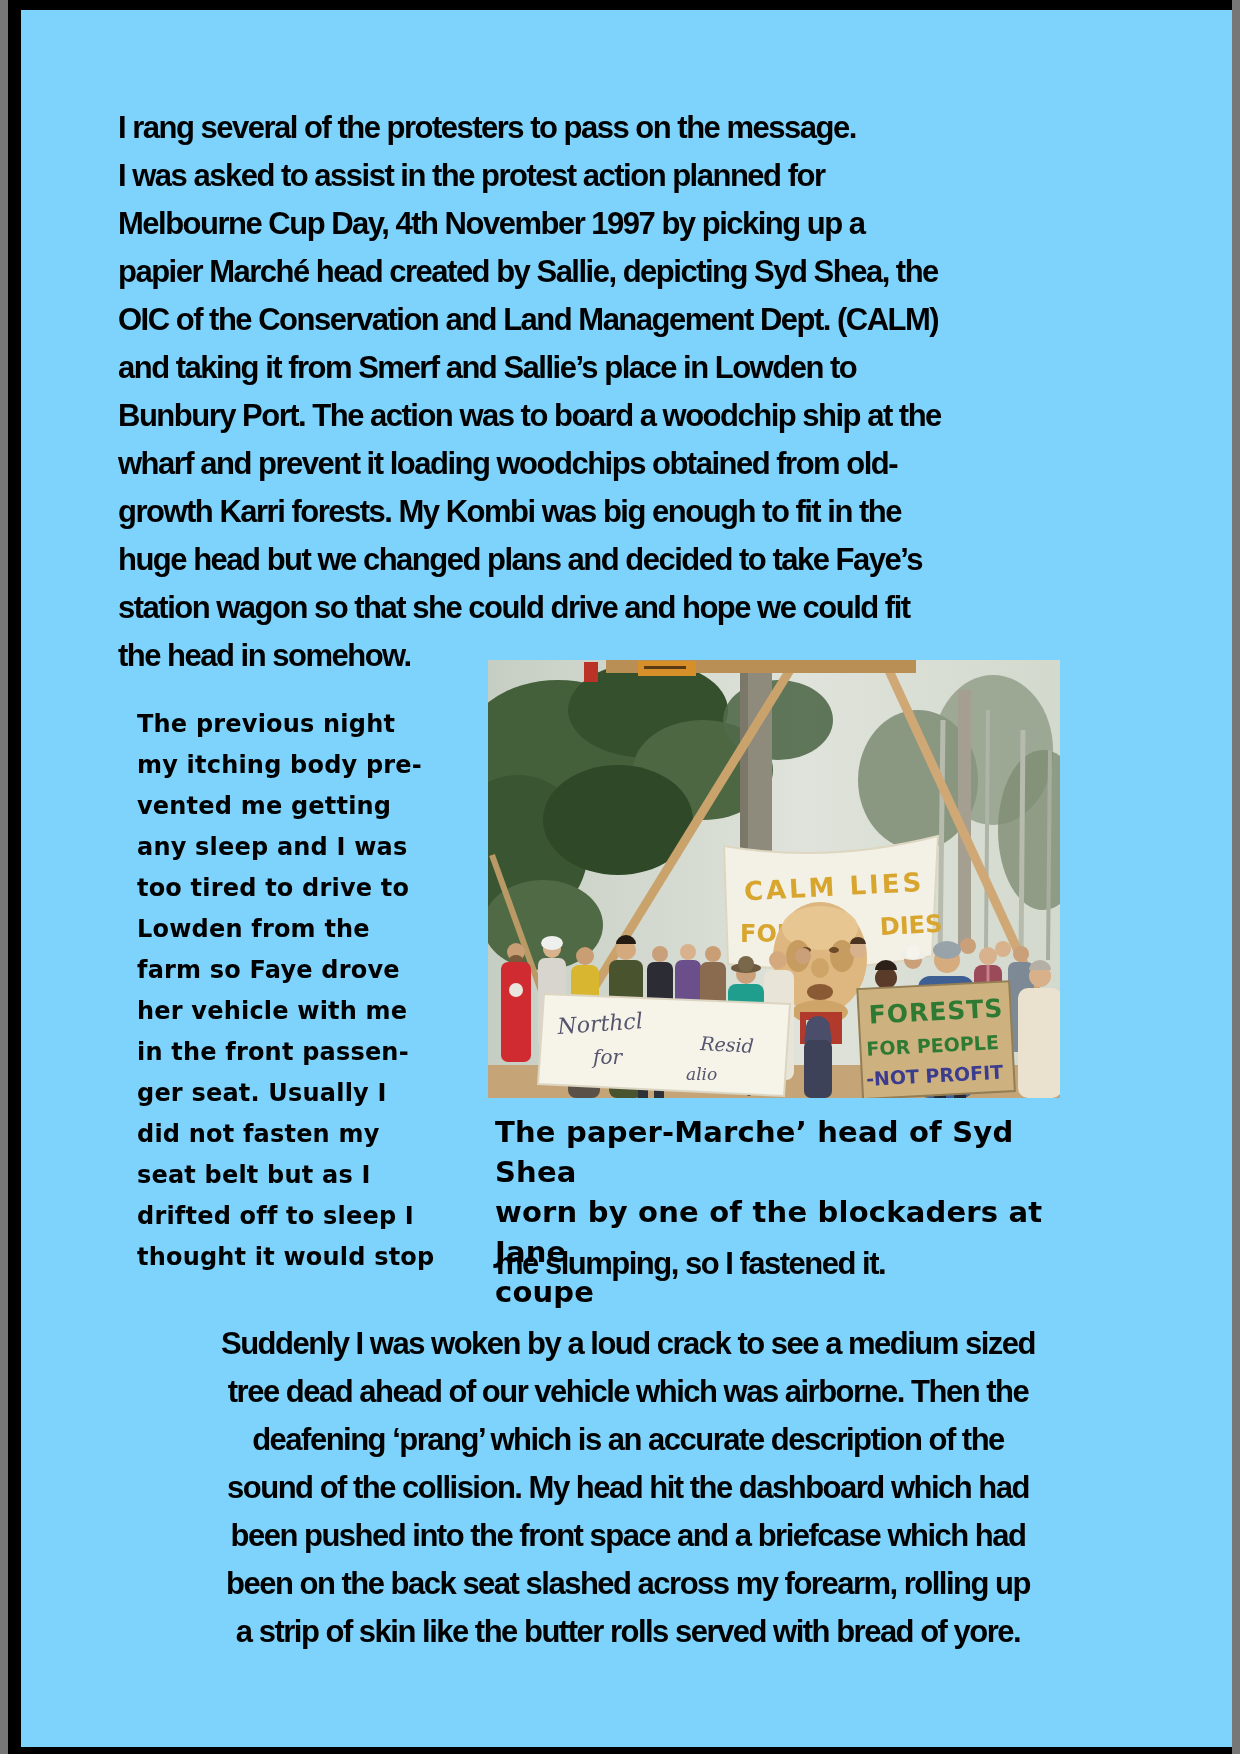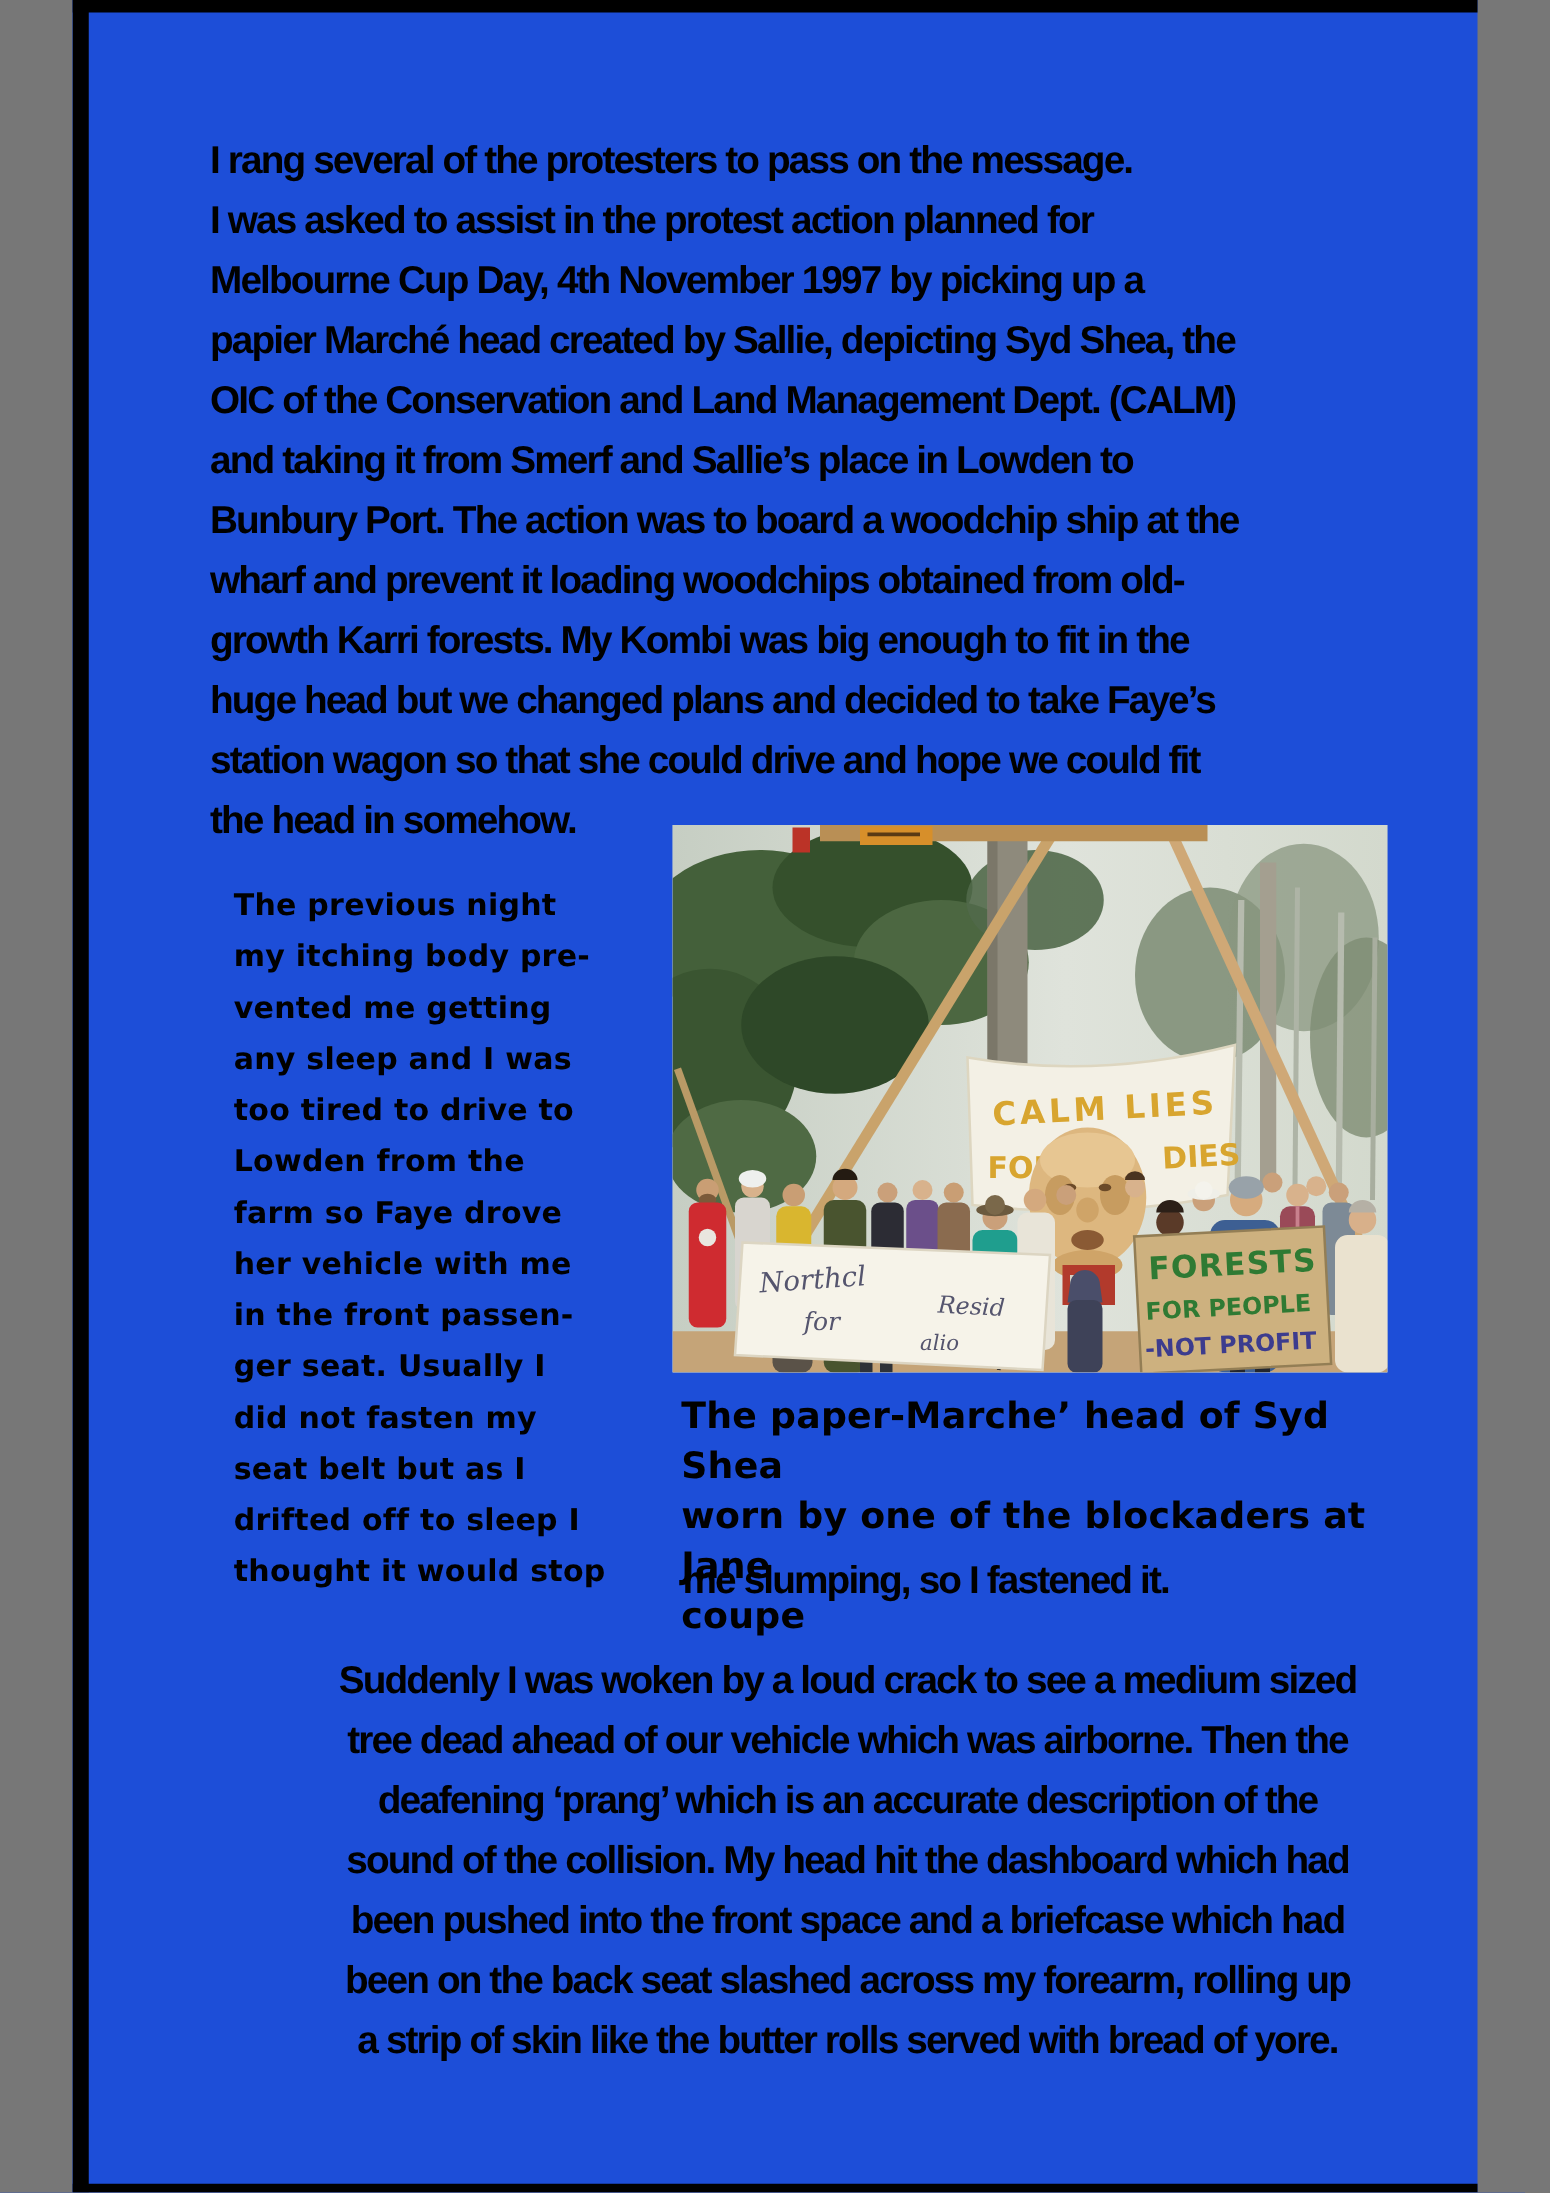--- a/index.html
+++ b/index.html
@@ -1,17 +1,17 @@
 <!DOCTYPE html>
 <html><head>
 <meta charset="utf-8">
 <style>
   html,body{margin:0;padding:0;background:#777;}
   #page{
-    position:relative;width:1124px;height:1754px;background:#1d4ed8;
+    position:relative;width:1224px;height:1754px;background:#7dd3fc;
     margin:0 auto;overflow:hidden;
     font-family:"Liberation Sans",sans-serif;color:#000;
   }
   .edge{position:absolute;background:#000;}
   #edge-top{left:0;top:0;width:1240px;height:10px;}
   #edge-left{left:0;top:0;width:13px;height:1754px;}
   #edge-bottom{left:0;top:1747px;width:1240px;height:7px;}
   .cond{
     position:absolute;
     font-family:"Liberation Sans",sans-serif;font-weight:bold;

